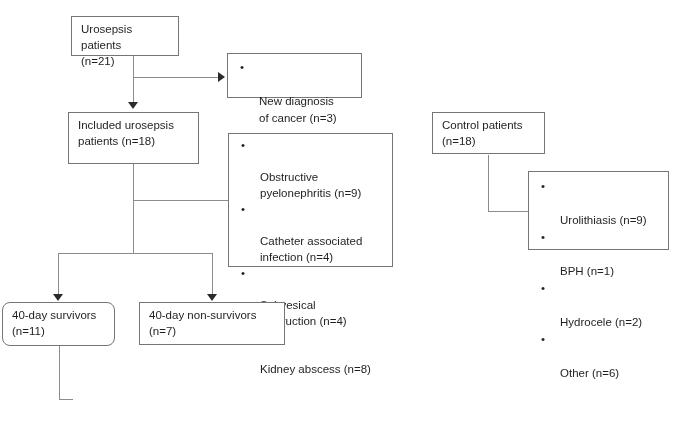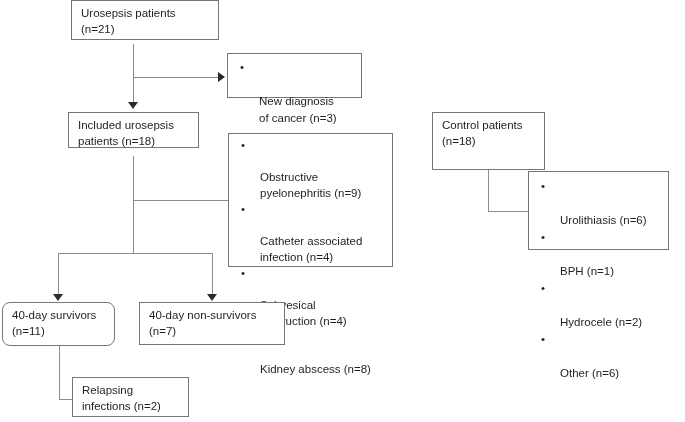--- a/index.html
+++ b/index.html
@@ -78,36 +78,36 @@
   <div class="arrow-down" style="left:53px;  top:294px;"></div>
   <div class="line v" style="left:212px; top:253px; height:41px;"></div>
   <div class="arrow-down" style="left:207px; top:294px;"></div>
 
   <div class="line v" style="left:488px; top:155px; height:56px;"></div>
   <div class="line h" style="left:488px; top:211px; width:41px;"></div>
 
   <div class="line v" style="left:59px;  top:346px; height:53px;"></div>
   <div class="line h" style="left:59px;  top:399px; width:14px;"></div>
 
-  <div class="box" style="left:71px; top:0; width:148px; height:40px;">
+  <div class="box" style="left:71px; top:16px; width:108px; height:40px;">
     <span class="txt">Urosepsis patients
 (n=21)</span>
   </div>
 
   <div class="box box-cancer" style="left:227px; top:53px; width:135px; height:45px;">
     <ul class="blist">
       <li>
         <span class="bullet">•</span>
         <span>New diagnosis
 of cancer (n=3)</span>
       </li>
     </ul>
   </div>
 
-  <div class="box" style="left:68px; top:112px; width:131px; height:36px;">
+  <div class="box" style="left:68px; top:112px; width:131px; height:52px;">
     <span class="txt">Included urosepsis
 patients (n=18)</span>
   </div>
 
   <div class="box box-causes" style="left:228px; top:133px; width:165px; height:134px;">
     <ul class="blist">
       <li>
         <span class="bullet">•</span>
         <span>Obstructive
 pyelonephritis (n=9)</span>
@@ -122,30 +122,30 @@
         <span>Subvesical
 obstruction (n=4)</span>
       </li>
       <li>
         <span class="bullet">•</span>
         <span>Kidney abscess (n=8)</span>
       </li>
     </ul>
   </div>
 
-  <div class="box" style="left:432px; top:112px; width:113px; height:58px;">
+  <div class="box" style="left:432px; top:112px; width:113px; height:42px;">
     <span class="txt">Control patients
 (n=18)</span>
   </div>
 
   <div class="box box-controldx" style="left:528px; top:171px; width:141px; height:79px;">
     <ul class="blist">
       <li>
         <span class="bullet">•</span>
-        <span>Urolithiasis (n=6)</span>
+        <span>Urolithiasis (n=9)</span>
       </li>
       <li>
         <span class="bullet">•</span>
         <span>BPH (n=1)</span>
       </li>
       <li>
         <span class="bullet">•</span>
         <span>Hydrocele (n=2)</span>
       </li>
       <li>
@@ -158,18 +158,14 @@
   <div class="box" style="left:2px; top:302px; width:113px; height:44px;border-radius:8px;">
     <span class="txt">40-day survivors
 (n=11)</span>
   </div>
 
   <div class="box" style="left:139px; top:302px; width:146px; height:43px;">
     <span class="txt">40-day non-survivors
 (n=7)</span>
   </div>
 
-  <div class="box" style="left:72px; top:377px; width:117px; height:40px;">
-    <span class="txt">Relapsing
-infections (n=2)</span>
-  </div>
 
 </div>
 
 </body></html>

